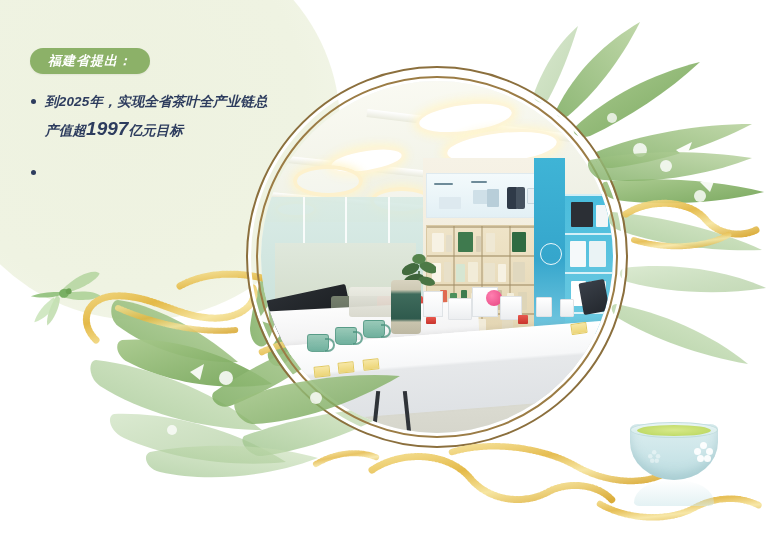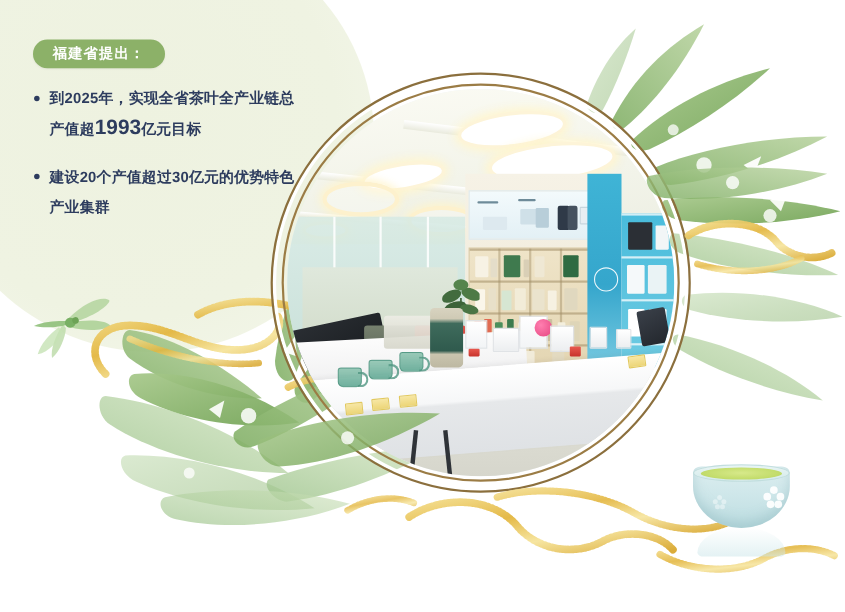--- a/index.html
+++ b/index.html
@@ -21,22 +21,23 @@
     position: absolute;
     left: -60px; top: -70px;
     width: 400px; height: 390px;
     border-radius: 50%;
     background: radial-gradient(circle at 45% 45%, #eef2e0 0%, #eff3e2 60%, #f3f6e9 85%, rgba(243,246,233,0) 100%);
   }
 
   
   .text-panel {
     position: absolute;
-    left: 30px; top: 36px;
+    left: 30px; top: 48px;
     width: 250px;
+    font-style: italic;
   }
   .badge {
     display: inline-block;
     background: #8cb168;
     color: #ffffff;
     font-size: 13px;
     font-weight: bold;
     letter-spacing: 1px;
     padding: 6px 18px 7px 18px;
     border-radius: 14px;
@@ -571,26 +572,26 @@
     </g>
   </svg>
 
   <div class="text-panel">
     <div class="badge">福建省提出：</div>
 
     <div class="bullets">
 
       <div class="bullet">
         <span class="bullet-dot"></span>
-        <span>到2025年，实现全省茶叶全产业链总产值超</span><span class="big">1993</span><span>亿元目标</span>
+        <span>到2025年，实现全省茶叶全产业链总产值超</span><span class="big">1997</span><span>亿元目标</span>
       </div>
 
       <div class="bullet">
         <span class="bullet-dot"></span>
-        <span>建设20个产值超过30亿元的优势特色产业集群</span><span class="big"></span><span></span>
+        <span class="big"></span><span></span>
       </div>
 
 
     </div>
   </div>
 
   <div class="teacup-wrap">
     <div class="cup-reflection"></div>
     <div class="teacup"></div>
     <div class="teacup-rim"></div>

